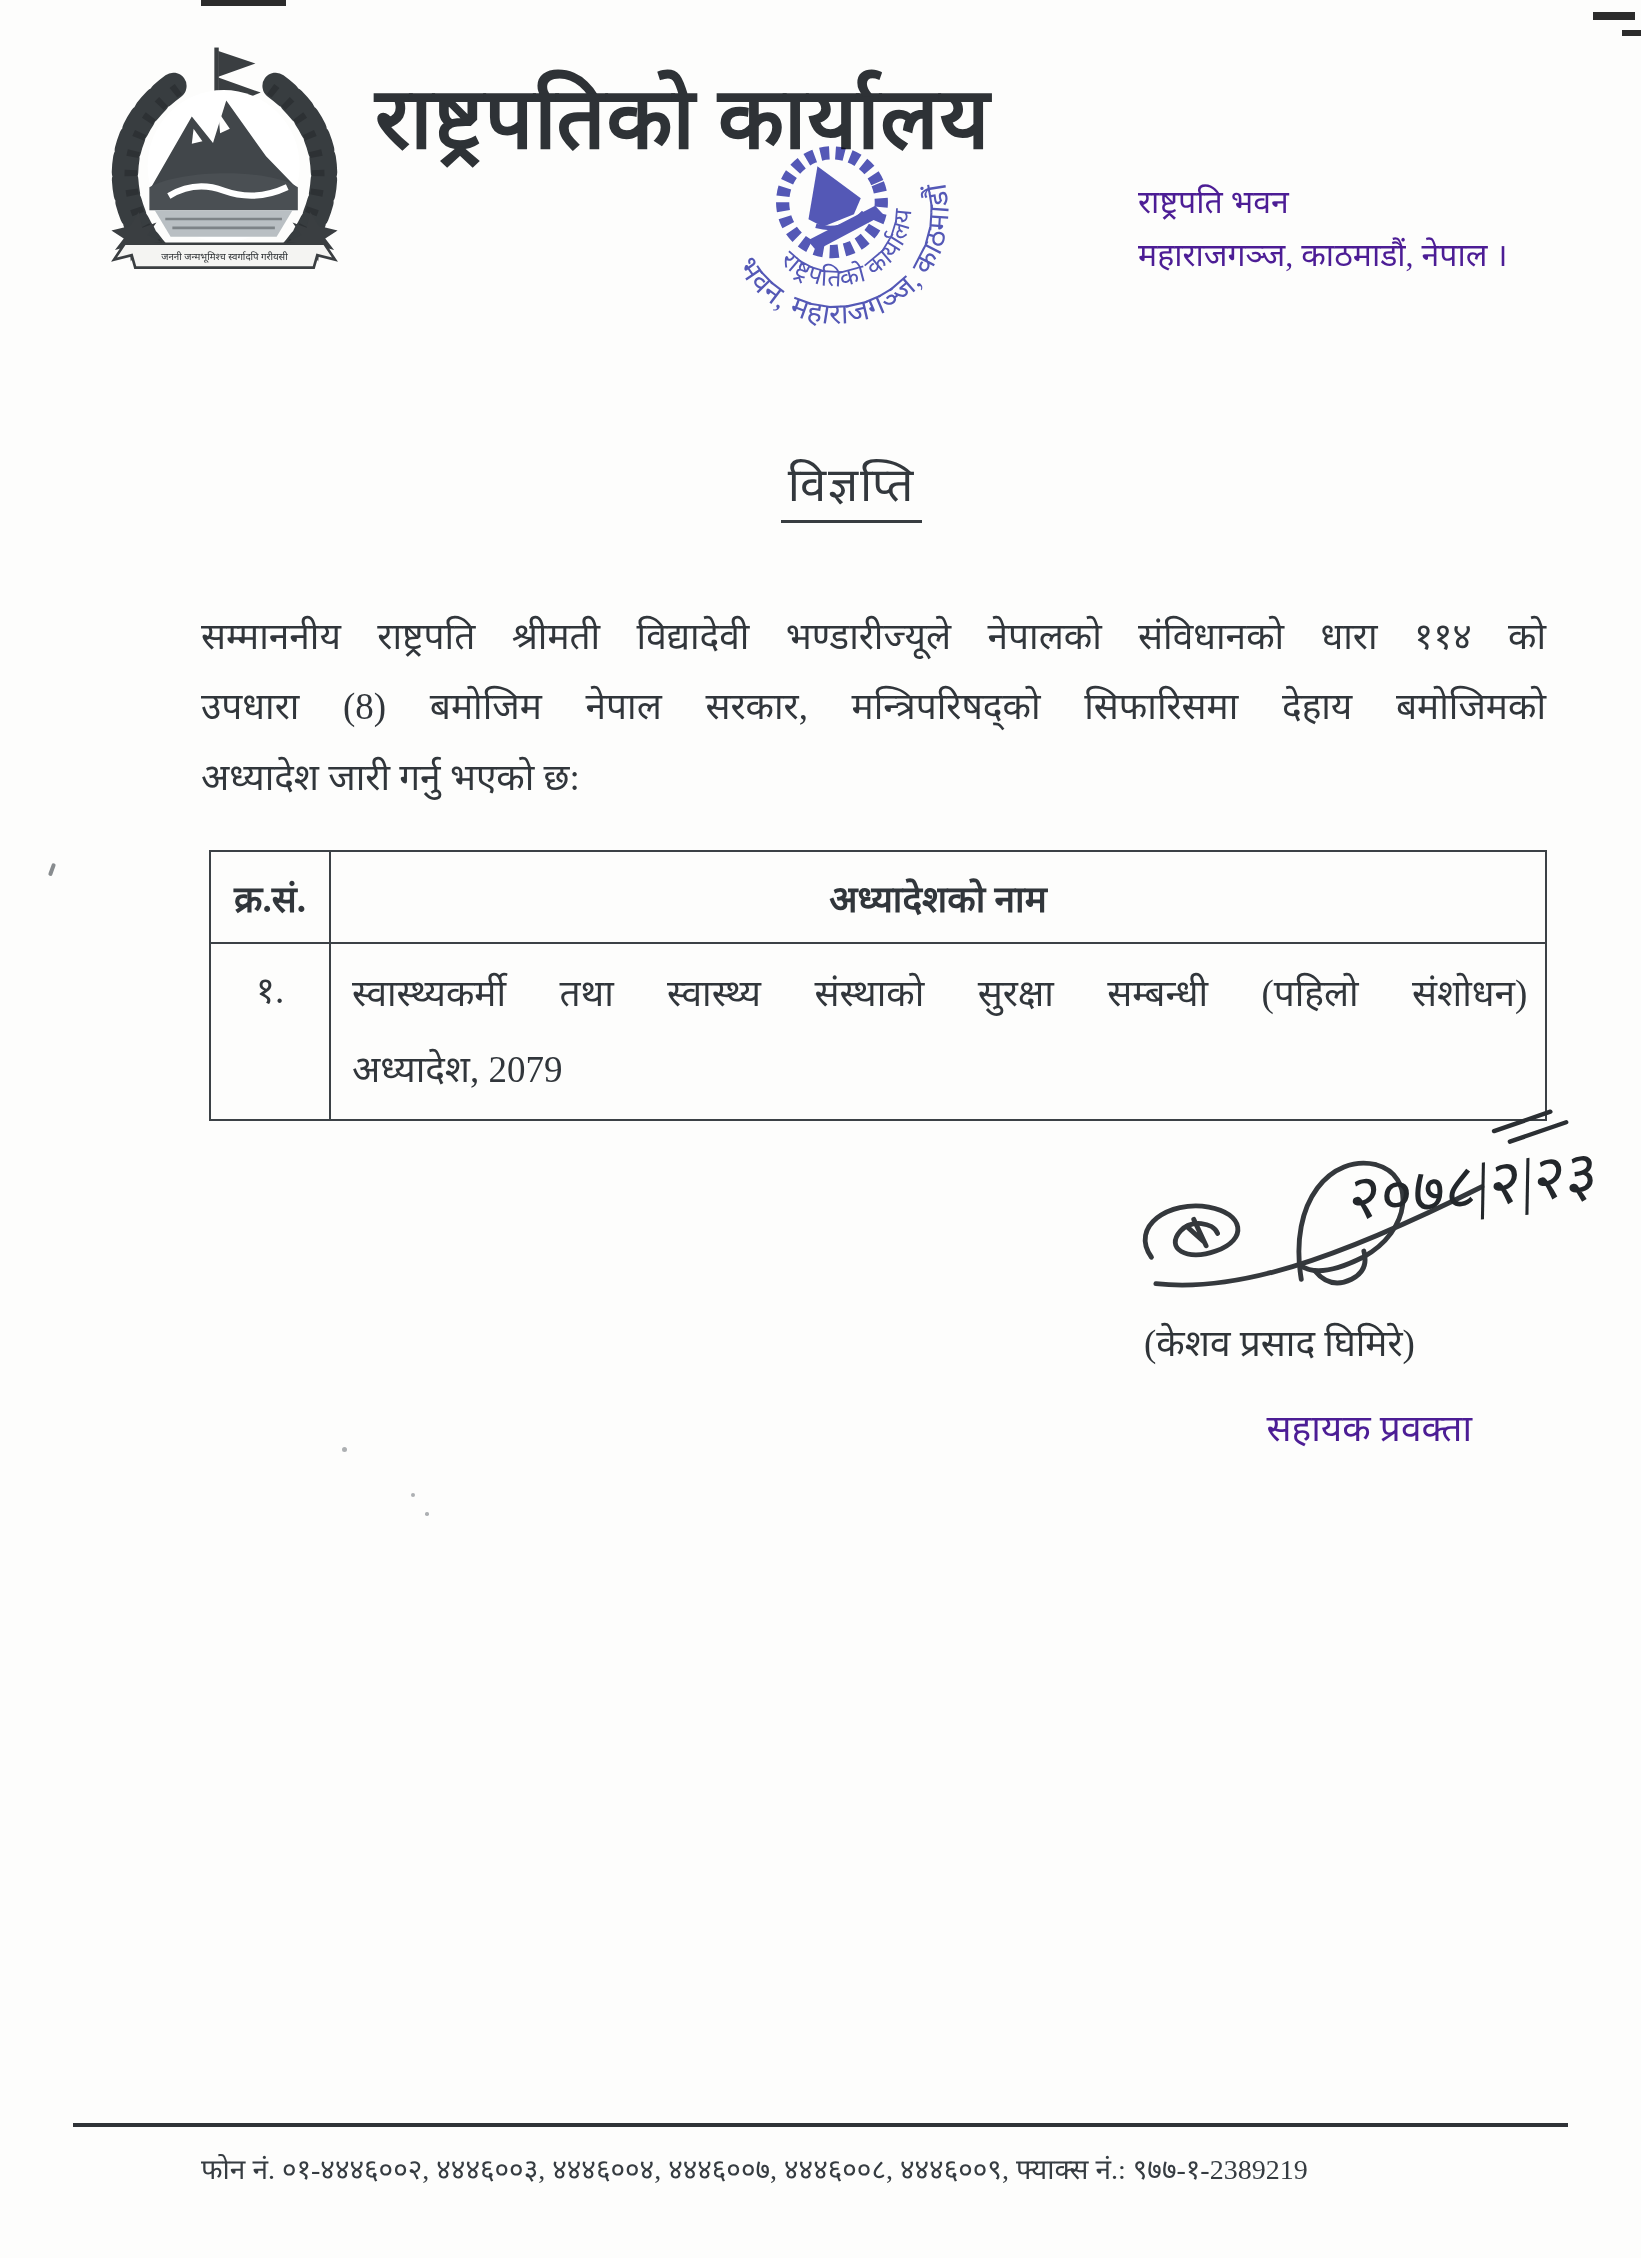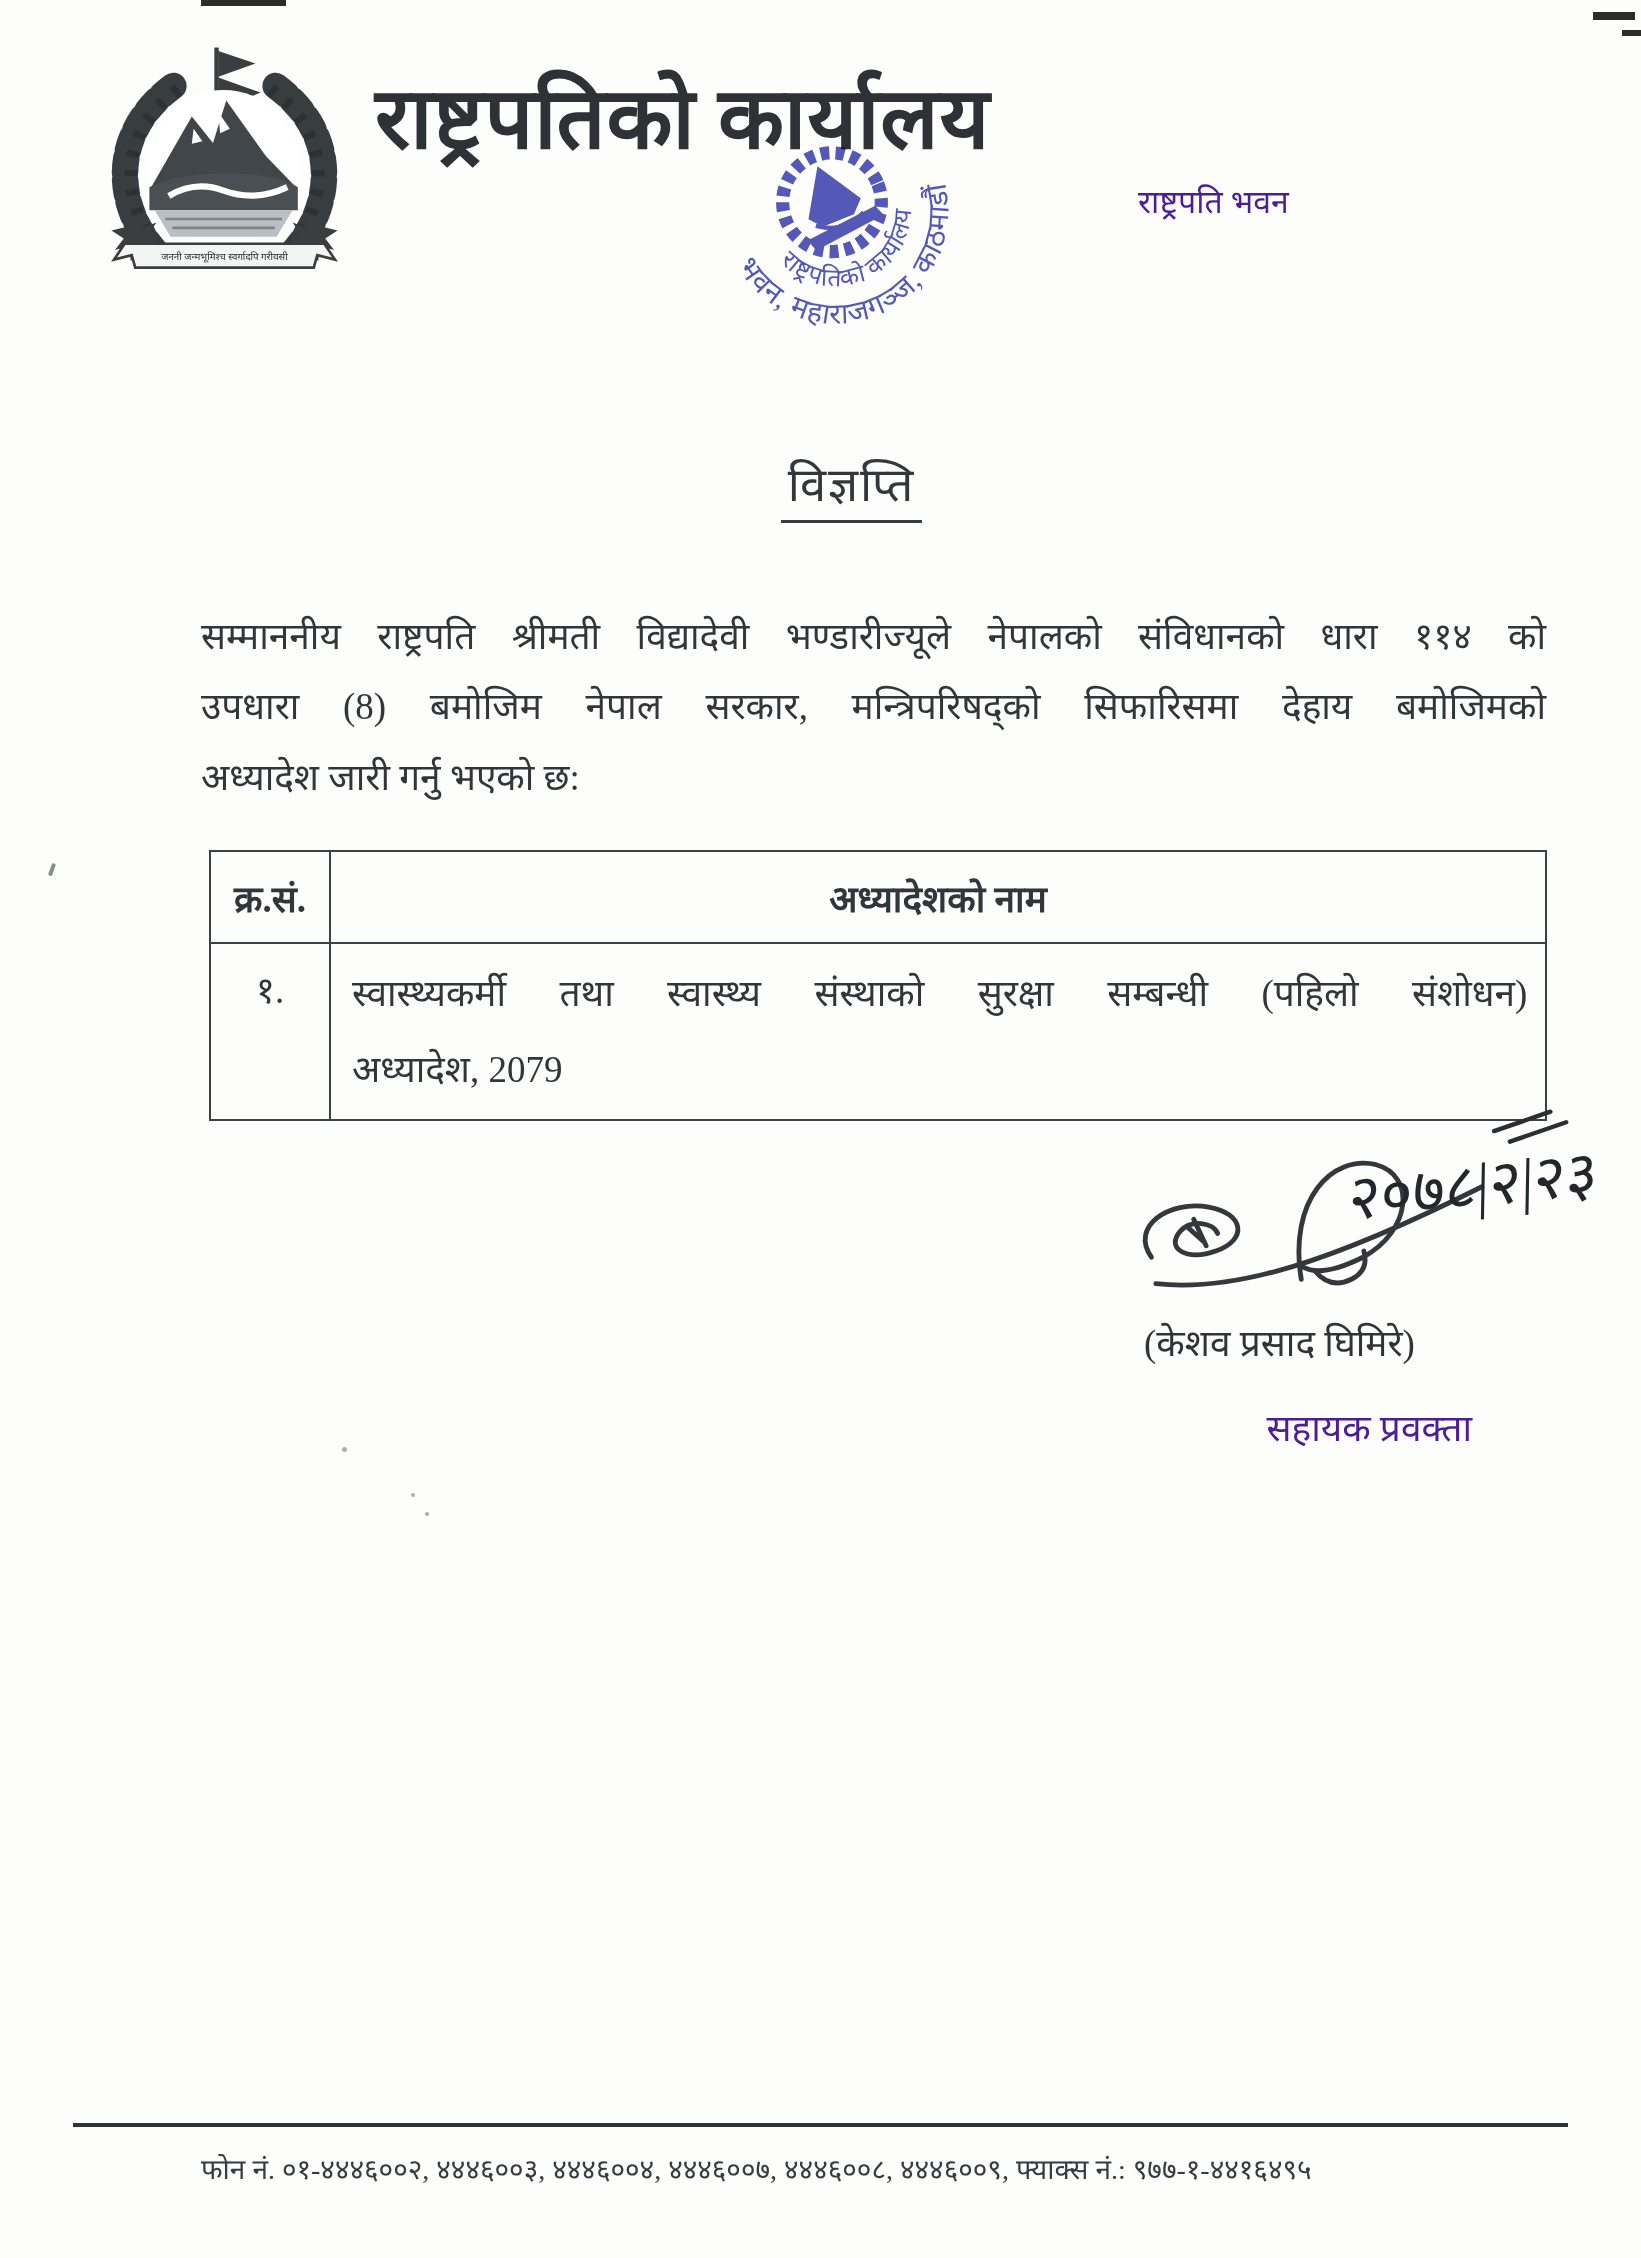--- a/index.html
+++ b/index.html
@@ -117,20 +117,21 @@
         <textPath href="#stamp-inner-arc" startOffset="50%" text-anchor="middle">राष्ट्रपतिको कार्यालय</textPath>
       </text>
       <text font-size="33" letter-spacing="1" stroke="none">
         <textPath href="#stamp-outer-arc" startOffset="50%" text-anchor="middle">भवन, महाराजगञ्ज, काठमाडौं</textPath>
       </text>
     </g>
   </svg>
 
   <div class="abs address">
     <div>राष्ट्रपति भवन</div>
+    <div>महाराजगञ्ज, काठमाडौं, नेपाल ।</div>
   </div>
 
   <div class="abs doc-title-wrap">
     <span class="doc-title">विज्ञप्ति</span>
   </div>
 
   <div class="abs body-line just" style="top:609px;">सम्माननीय राष्ट्रपति श्रीमती विद्यादेवी भण्डारीज्यूले नेपालको संविधानको धारा ११४ को</div>
   <div class="abs body-line just" style="top:679px;">उपधारा (8) बमोजिम नेपाल सरकार, मन्त्रिपरिषद्को सिफारिसमा देहाय बमोजिमको</div>
   <div class="abs body-line" style="top:750px;">अध्यादेश जारी गर्नु भएको छ:</div>
 
@@ -167,16 +168,16 @@
 
   <div class="abs sig-name">(केशव प्रसाद घिमिरे)</div>
   <div class="abs sig-desig">सहायक प्रवक्ता</div>
 
   <div class="abs tickmark" style="left:50px; top:863px;"></div>
   <div class="abs dotmark" style="left:342px; top:1447px; width:5.3px; height:5.3px;"></div>
   <div class="abs dotmark" style="left:411px; top:1493px; width:4.4px; height:4.4px;"></div>
   <div class="abs dotmark" style="left:425px; top:1512px; width:3.5px; height:3.5px;"></div>
 
   <div class="abs footer-rule"></div>
-  <div class="abs footer-text">फोन नं. ०१-४४४६००२, ४४४६००३, ४४४६००४, ४४४६००७, ४४४६००८, ४४४६००९, फ्याक्स नं.: ९७७-१-४४१६४९५</div>
+  <div class="abs footer-text">फोन नं. ०१-४४४६००२, ४४४६००३, ४४४६००४, ४४४६००७, ४४४६००८, ४४४६००९, फ्याक्स नं.: ९७७-१-2389219</div>
 
 </div>
 
 
 </body></html>

